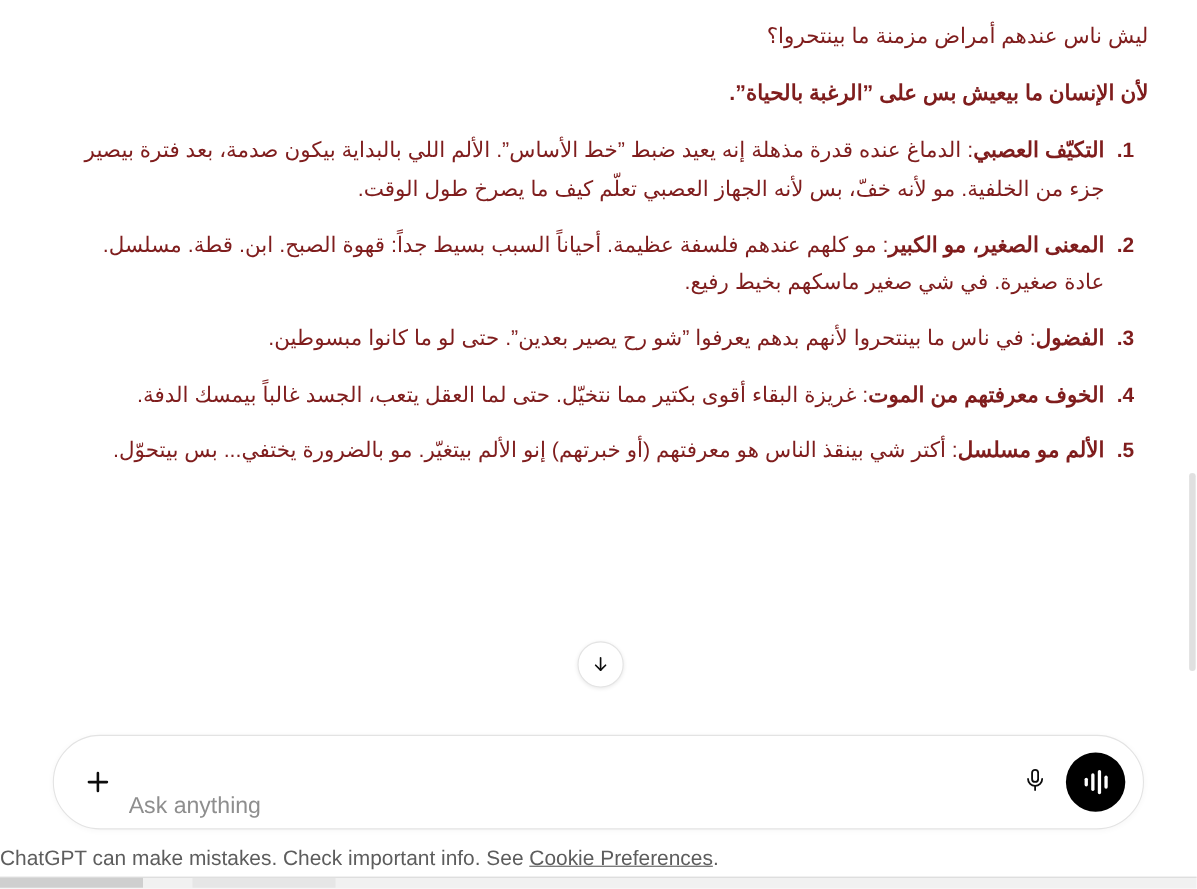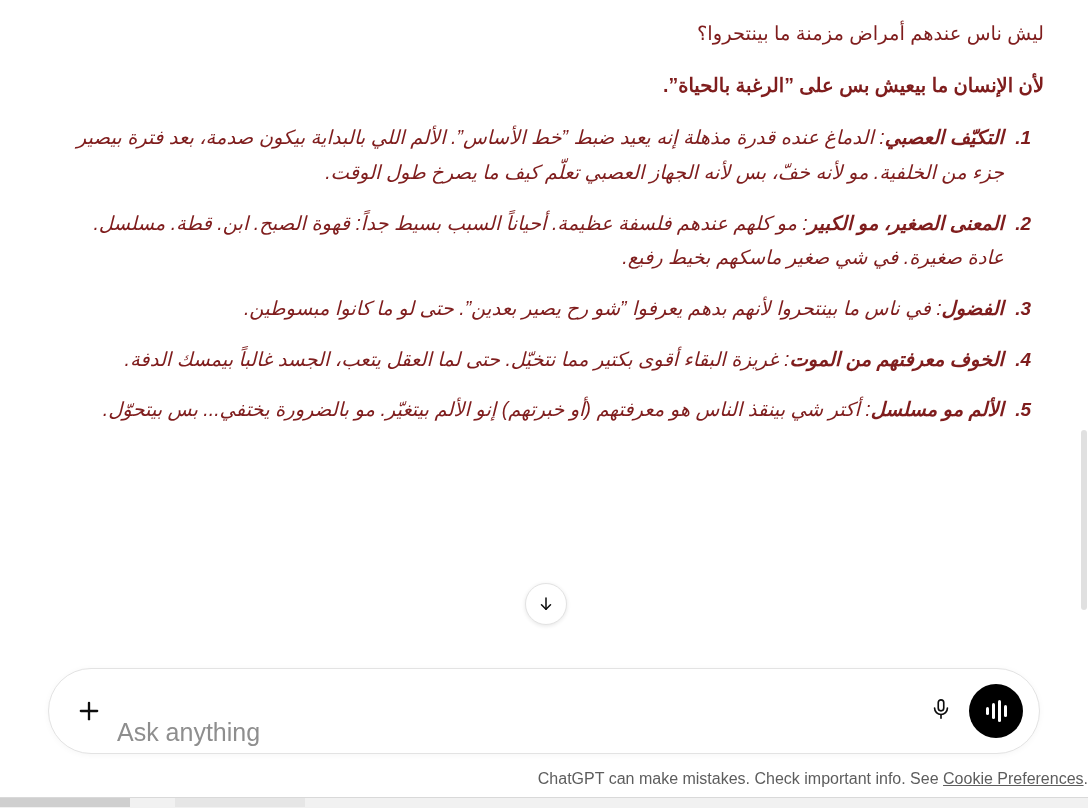--- a/index.html
+++ b/index.html
@@ -57,21 +57,20 @@
   }
   .lead .l2 {
     display: block;
   }
 
   ol.points {
     margin: 4px 0 0 0;
     padding: 0 34px 0 0;
     list-style-position: outside;
     direction: rtl;
-    font-style: italic;
   }
   ol.points > li {
     margin-bottom: 16px;
     padding-right: 6px;
     line-height: 1.78;
   }
   ol.points > li::marker {
     font-weight: bold;
     font-size: 19px;
   }
@@ -130,21 +129,21 @@
     flex: none;
   }
   .plus-btn svg { display:block; }
 
   .ask-input {
     flex: 1 1 auto;
     border: none;
     outline: none;
     background: transparent;
     font-family: "Liberation Sans", sans-serif;
-    font-size: 25px;
+    font-size: 21px;
     color: #ec4899;
     padding: 0 10px;
     margin-top: 43px;
   }
   .ask-input::placeholder {
     color: #8e8e8e;
     opacity: 1;
   }
 
   .mic-btn {
@@ -185,22 +184,22 @@
   .voice-bars i:nth-child(2) { height: 16px; }
   .voice-bars i:nth-child(3) { height: 22px; }
   .voice-bars i:nth-child(4) { height: 12px; }
 
   
   .footer {
     position: absolute;
     left: 0;
     right: 0;
     top: 770px;
-    text-align: right;
-    font-size: 16px;
+    text-align: left;
+    font-size: 19px;
     color: #5d5d5d;
   }
   .footer a {
     color: #5d5d5d;
     text-decoration: underline;
   }
 
   
   .bottom-strip {
     position: absolute;

